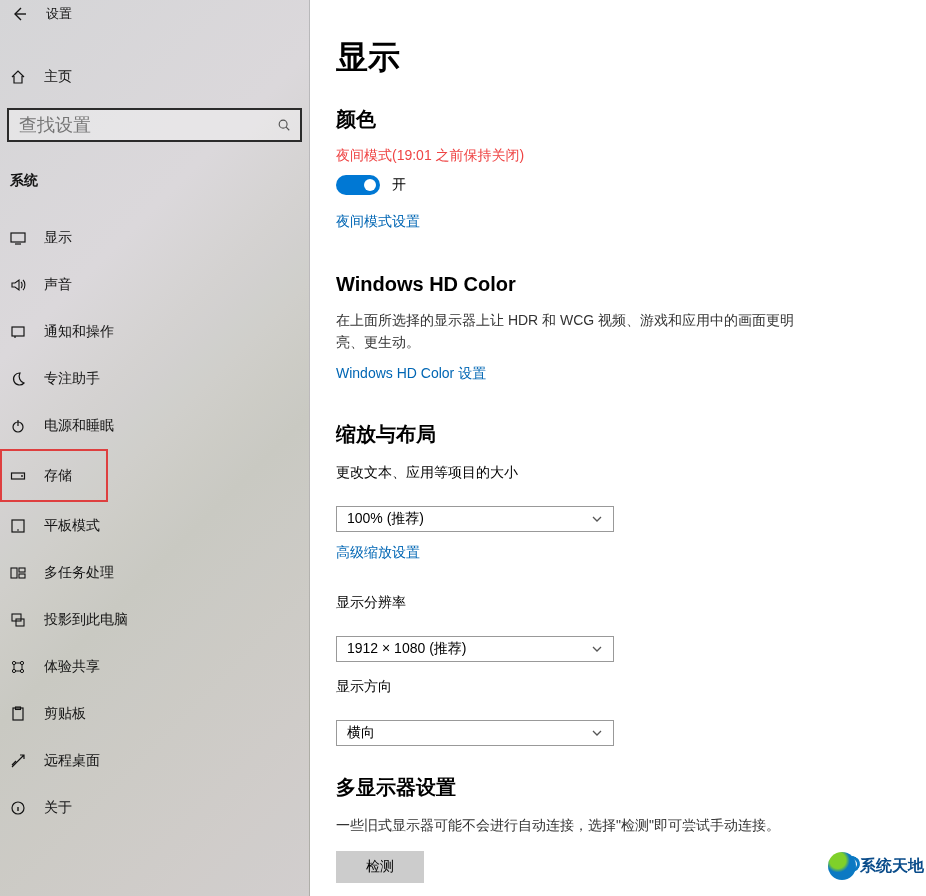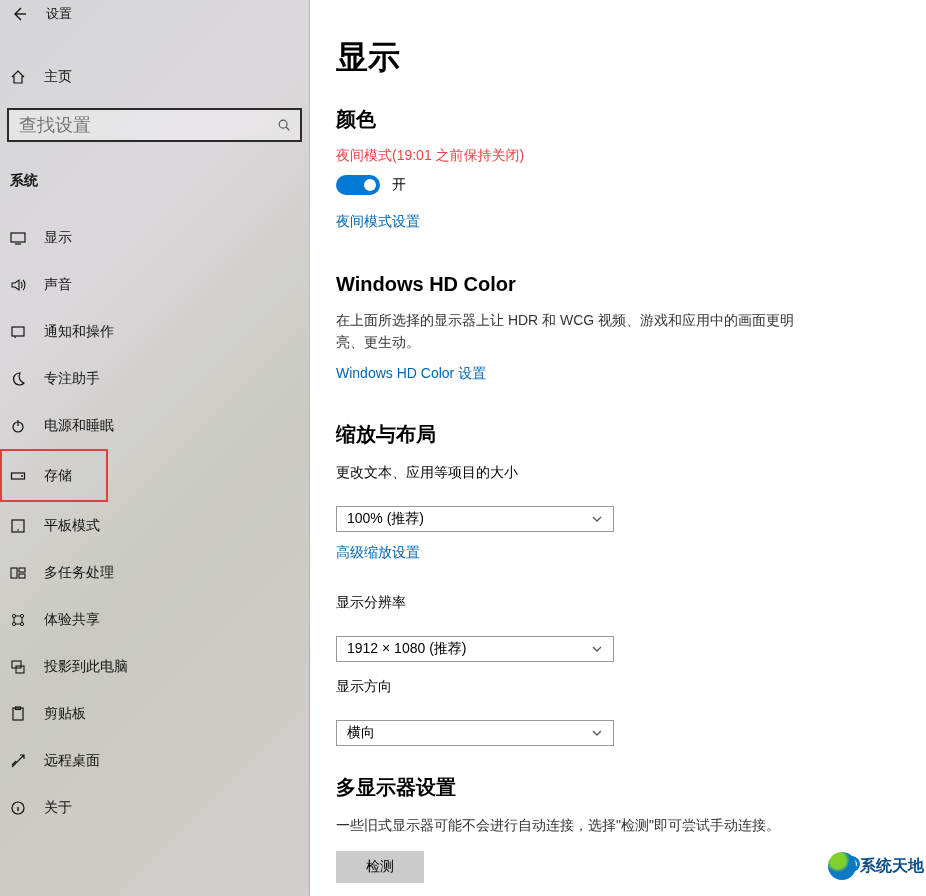--- a/index.html
+++ b/index.html
@@ -148,37 +148,37 @@
             <rect x="1" y="3" width="6" height="10" stroke="#000" stroke-width="1.1" fill="none"></rect>
             <rect x="9" y="3" width="6" height="4" stroke="#000" stroke-width="1.1" fill="none"></rect>
             <rect x="9" y="9" width="6" height="4" stroke="#000" stroke-width="1.1" fill="none"></rect>
           </svg>
         </span>
       <span class="nav-label">多任务处理</span>
     </div>
     <div class="nav-item">
       <span class="icon">
           <svg width="16" height="16" viewBox="0 0 16 16">
+            <rect x="2" y="2" width="9" height="7" stroke="#000" stroke-width="1.1" fill="none"></rect>
+            <rect x="6" y="7" width="8" height="7" stroke="#000" stroke-width="1.1" fill="none"></rect>
+          </svg>
+        </span>
+      <span class="nav-label">投影到此电脑</span>
+    </div>
+    <div class="nav-item">
+      <span class="icon">
+          <svg width="16" height="16" viewBox="0 0 16 16">
             <circle cx="4" cy="4" r="1.6" stroke="#000" fill="none"></circle>
             <circle cx="12" cy="4" r="1.6" stroke="#000" fill="none"></circle>
             <circle cx="4" cy="12" r="1.6" stroke="#000" fill="none"></circle>
             <circle cx="12" cy="12" r="1.6" stroke="#000" fill="none"></circle>
             <path d="M5.5 4h5M4 5.5v5M12 5.5v5M5.5 12h5" stroke="#000" stroke-width="1"></path>
           </svg>
         </span>
       <span class="nav-label">体验共享</span>
-    </div>
-    <div class="nav-item">
-      <span class="icon">
-          <svg width="16" height="16" viewBox="0 0 16 16">
-            <rect x="2" y="2" width="9" height="7" stroke="#000" stroke-width="1.1" fill="none"></rect>
-            <rect x="6" y="7" width="8" height="7" stroke="#000" stroke-width="1.1" fill="none"></rect>
-          </svg>
-        </span>
-      <span class="nav-label">投影到此电脑</span>
     </div>
     <div class="nav-item">
       <span class="icon">
           <svg width="16" height="16" viewBox="0 0 16 16">
             <rect x="3" y="2" width="10" height="12" stroke="#000" stroke-width="1.2" fill="none"></rect>
             <rect x="5.5" y="1" width="5" height="2.5" stroke="#000" stroke-width="1.1" fill="none"></rect>
           </svg>
         </span>
       <span class="nav-label">剪贴板</span>
     </div>

